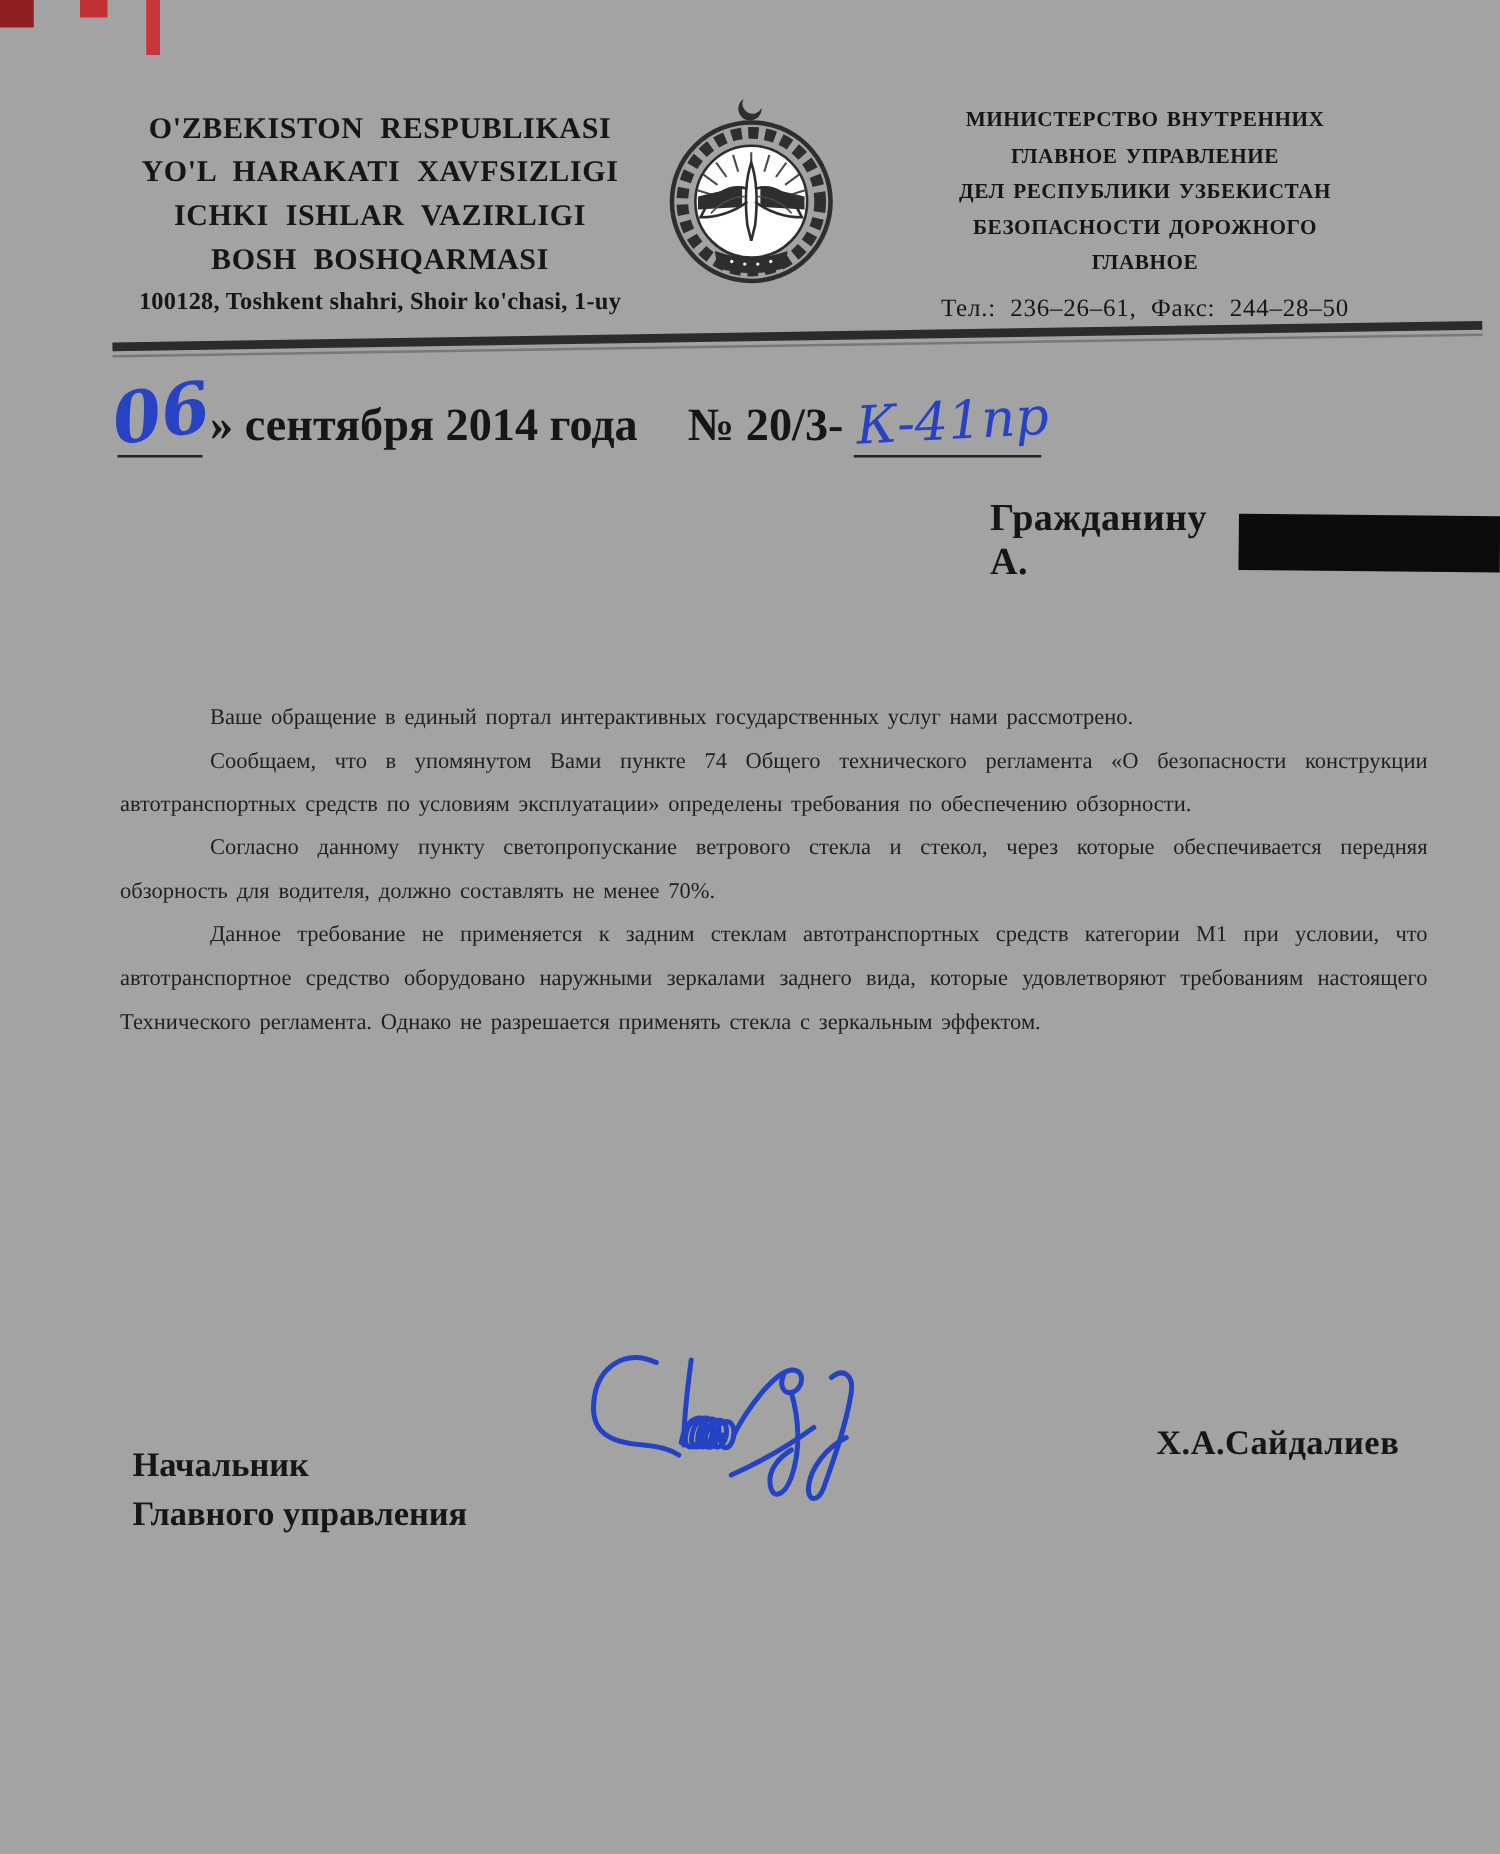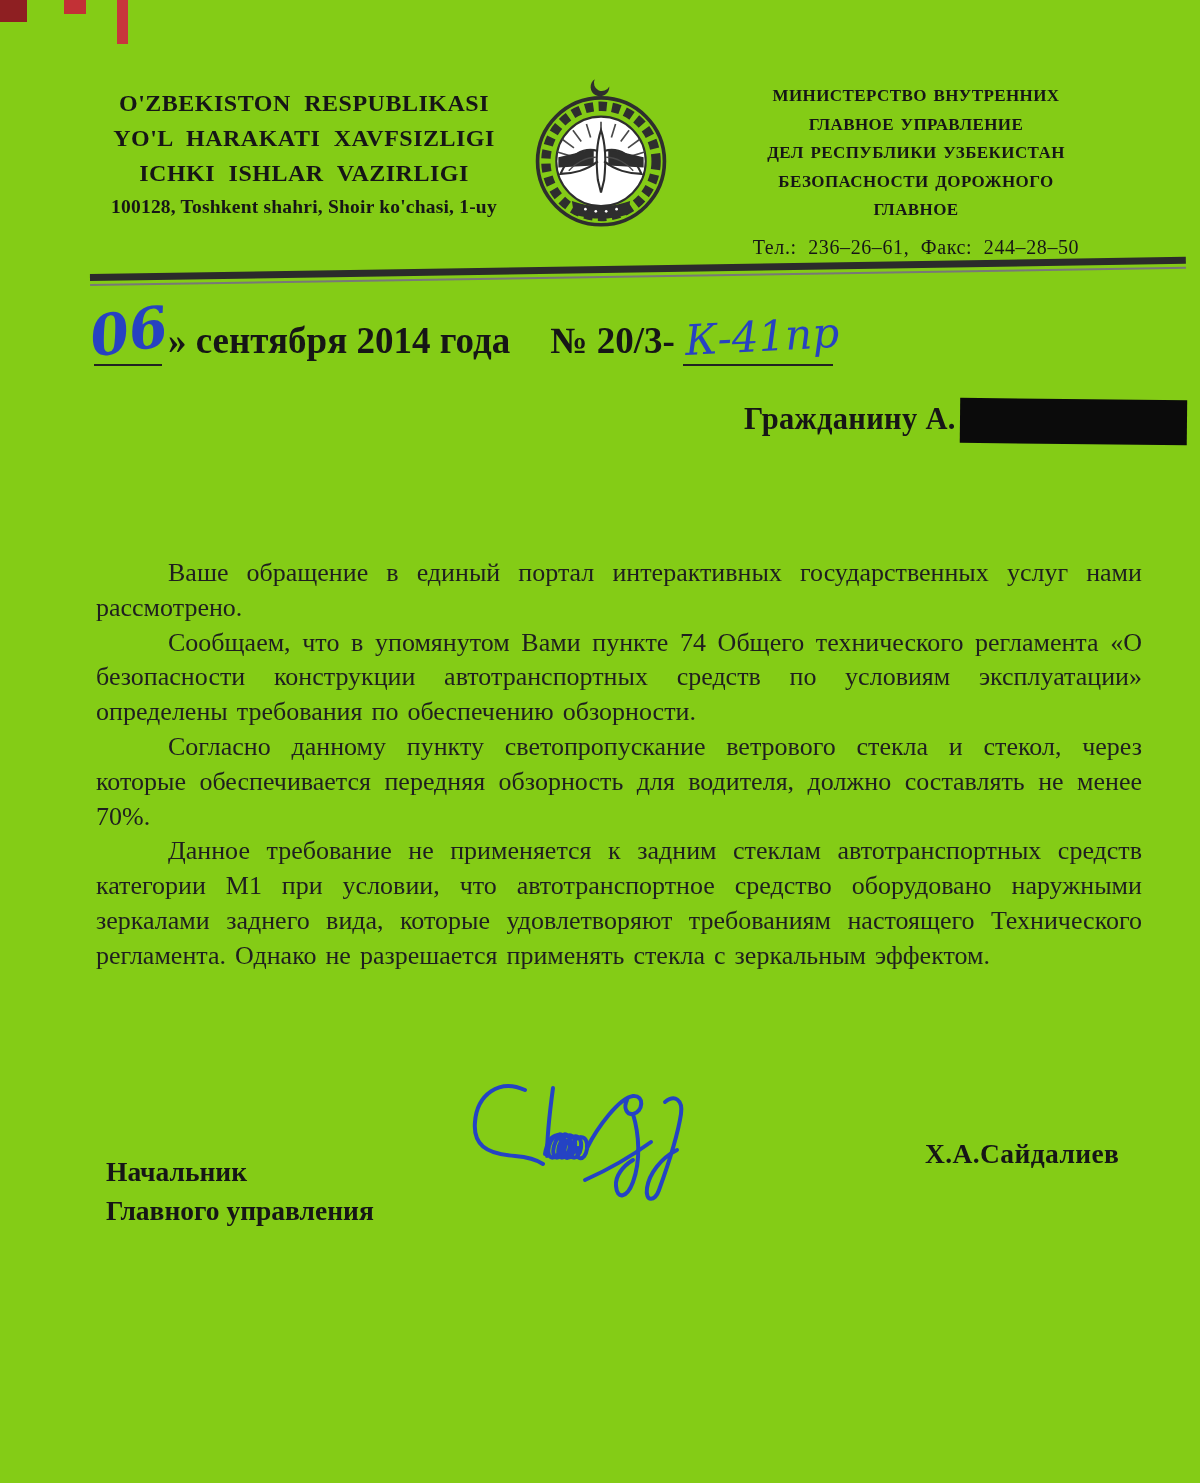--- a/index.html
+++ b/index.html
@@ -1,18 +1,18 @@
 <!DOCTYPE html>
 <html><head>
 <meta charset="utf-8">
 <style>
   html,body{margin:0;padding:0;background:#d8d8d8;}
   .page{
     position:relative;width:1200px;height:1483px;margin:0 auto;
-    background:#84cc16;overflow:hidden;
+    background:#a3a3a3;overflow:hidden;
     font-family:"Liberation Serif", serif;color:#1d1d1d;
   }
   
   .corner-mark{position:absolute;}
   .cm1{left:0;top:0;width:27px;height:22px;background:#8e1f22;}
   .cm2{left:64px;top:0;width:22px;height:14px;background:#c23136;}
   .cm3{left:117px;top:0;width:11px;height:44px;background:#c8363c;}
 
   
   .hdr-left{position:absolute;left:88px;top:86px;width:432px;text-align:center;}
@@ -36,26 +36,26 @@
   .blank.num{width:150px;margin-left:8px;}
   .hw{color:#2742c2;font-style:italic;font-family:"DejaVu Serif", serif;position:absolute;white-space:nowrap;}
   .hw.day{font-size:56px;left:-4px;top:-14px;transform:rotate(-9deg);font-weight:bold;}
   .hw.num{font-size:42px;left:2px;top:0px;transform:rotate(-3deg);}
   .ref-printed{font-weight:bold;font-size:37px;line-height:50px;color:#161616;}
   .ref-printed.after-day{padding-left:6px;}
   .ref-printed.num-prefix{margin-left:40px;}
 
   
   .addressee{position:absolute;left:744px;top:397px;display:flex;align-items:center;}
-  .addressee .who{font-weight:bold;font-size:30.5px;letter-spacing:.3px;color:#161616;}
+  .addressee .who{font-weight:bold;font-size:30.5px;letter-spacing:.3px;color:#161616;margin-left:48px;}
   .redaction{width:227px;height:45px;background:#0b0b0b;margin-left:4px;transform:rotate(0.6deg) translateY(2px);}
 
   
   .body-text{position:absolute;left:96px;top:556px;width:1046px;
-    font-size:26px;line-height:34.8px;text-align:justify;word-spacing:2.5px;color:#1f1f1f;}
+    font-size:18px;line-height:34.8px;text-align:justify;word-spacing:2.5px;color:#1f1f1f;}
   .body-text p{margin:0;text-indent:72px;}
 
   
   .signoff-left{position:absolute;left:106px;top:1152px;font-weight:bold;font-size:27.5px;line-height:39px;color:#161616;}
   .signature{position:absolute;left:437px;top:1050px;width:300px;height:190px;}
   .signoff-name{position:absolute;left:925px;top:1138px;font-weight:bold;font-size:27.5px;letter-spacing:.4px;color:#161616;}
 </style>
 </head>
 <body>
 
@@ -63,20 +63,21 @@
 
   <div class="corner-mark cm1"></div>
   <div class="corner-mark cm2"></div>
   <div class="corner-mark cm3"></div>
 
   <div class="hdr-left">
     <div>
         <div class="ln">O'ZBEKISTON RESPUBLIKASI</div>
         <div class="ln">YO'L HARAKATI XAVFSIZLIGI</div>
         <div class="ln">ICHKI ISHLAR VAZIRLIGI</div>
+        <div class="ln">BOSH BOSHQARMASI</div>
       </div>
     <div class="addr">100128, Toshkent shahri, Shoir ko'chasi, 1-uy</div>
   </div>
 
   <div class="emblem">
     <svg viewBox="0 0 150 150" width="156" height="156">
       <g fill="none" stroke="#2e2e2e">
 
         <path d="M69 5 a9 9 0 1 0 14 7 a7 7 0 1 1 -14 -7" fill="#2e2e2e" stroke="none"></path>
 

